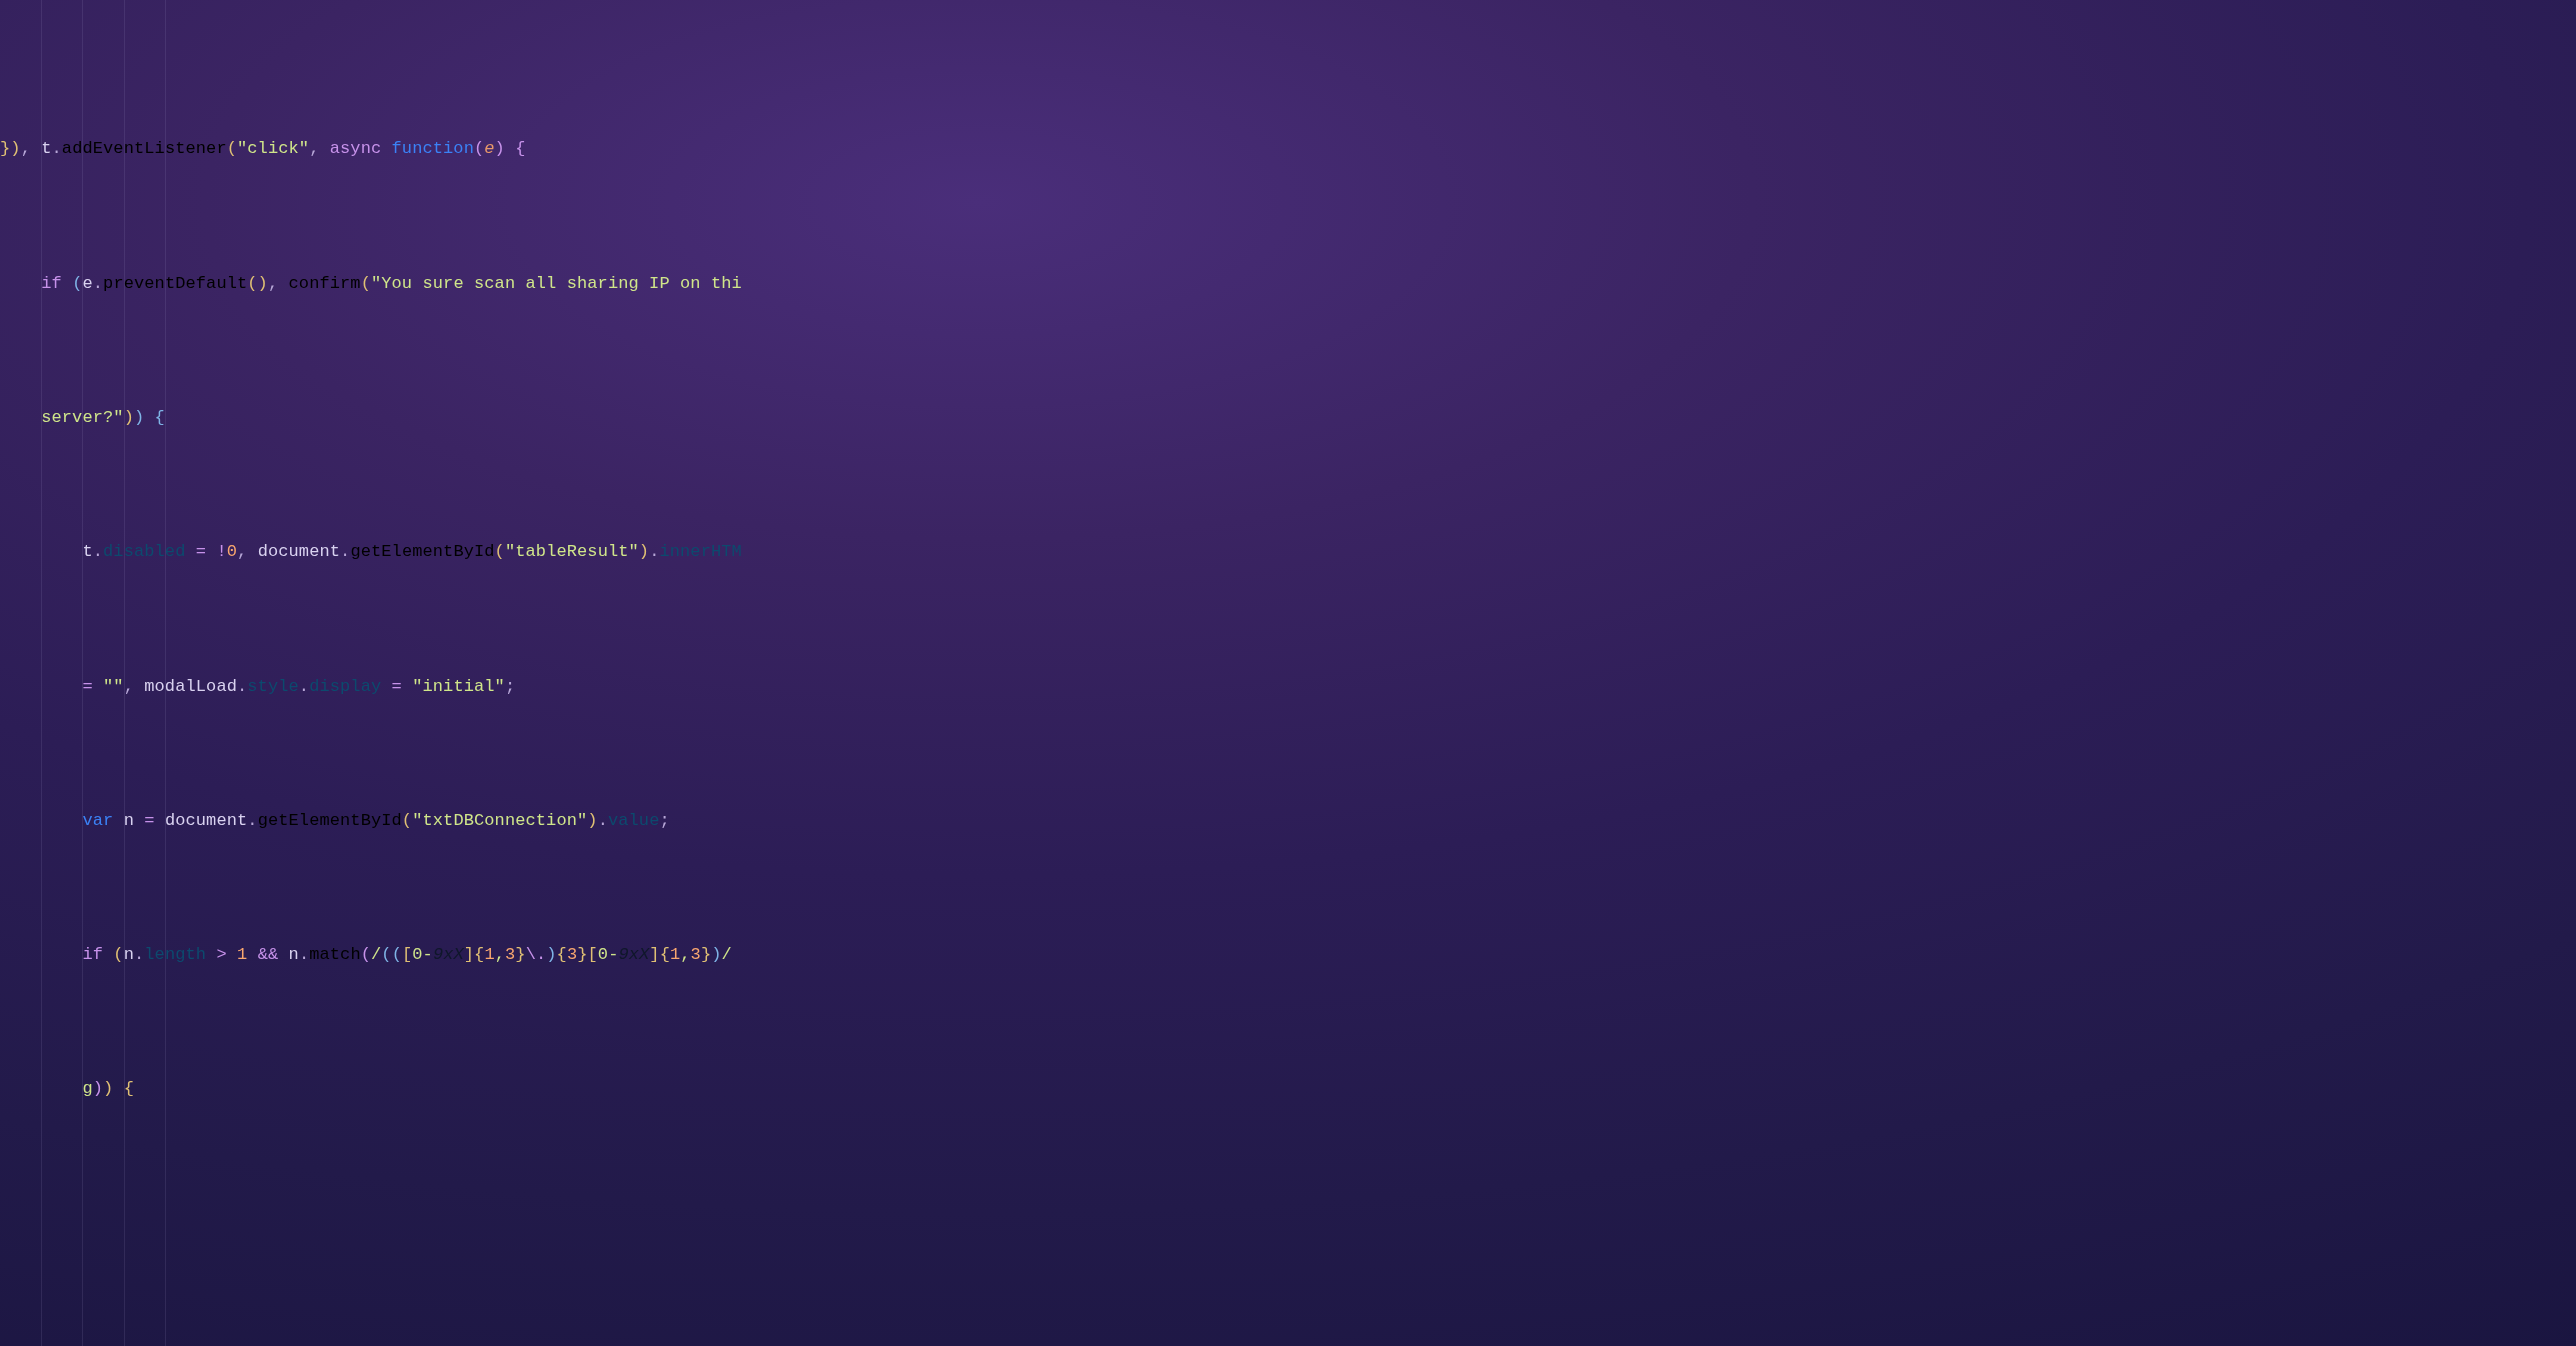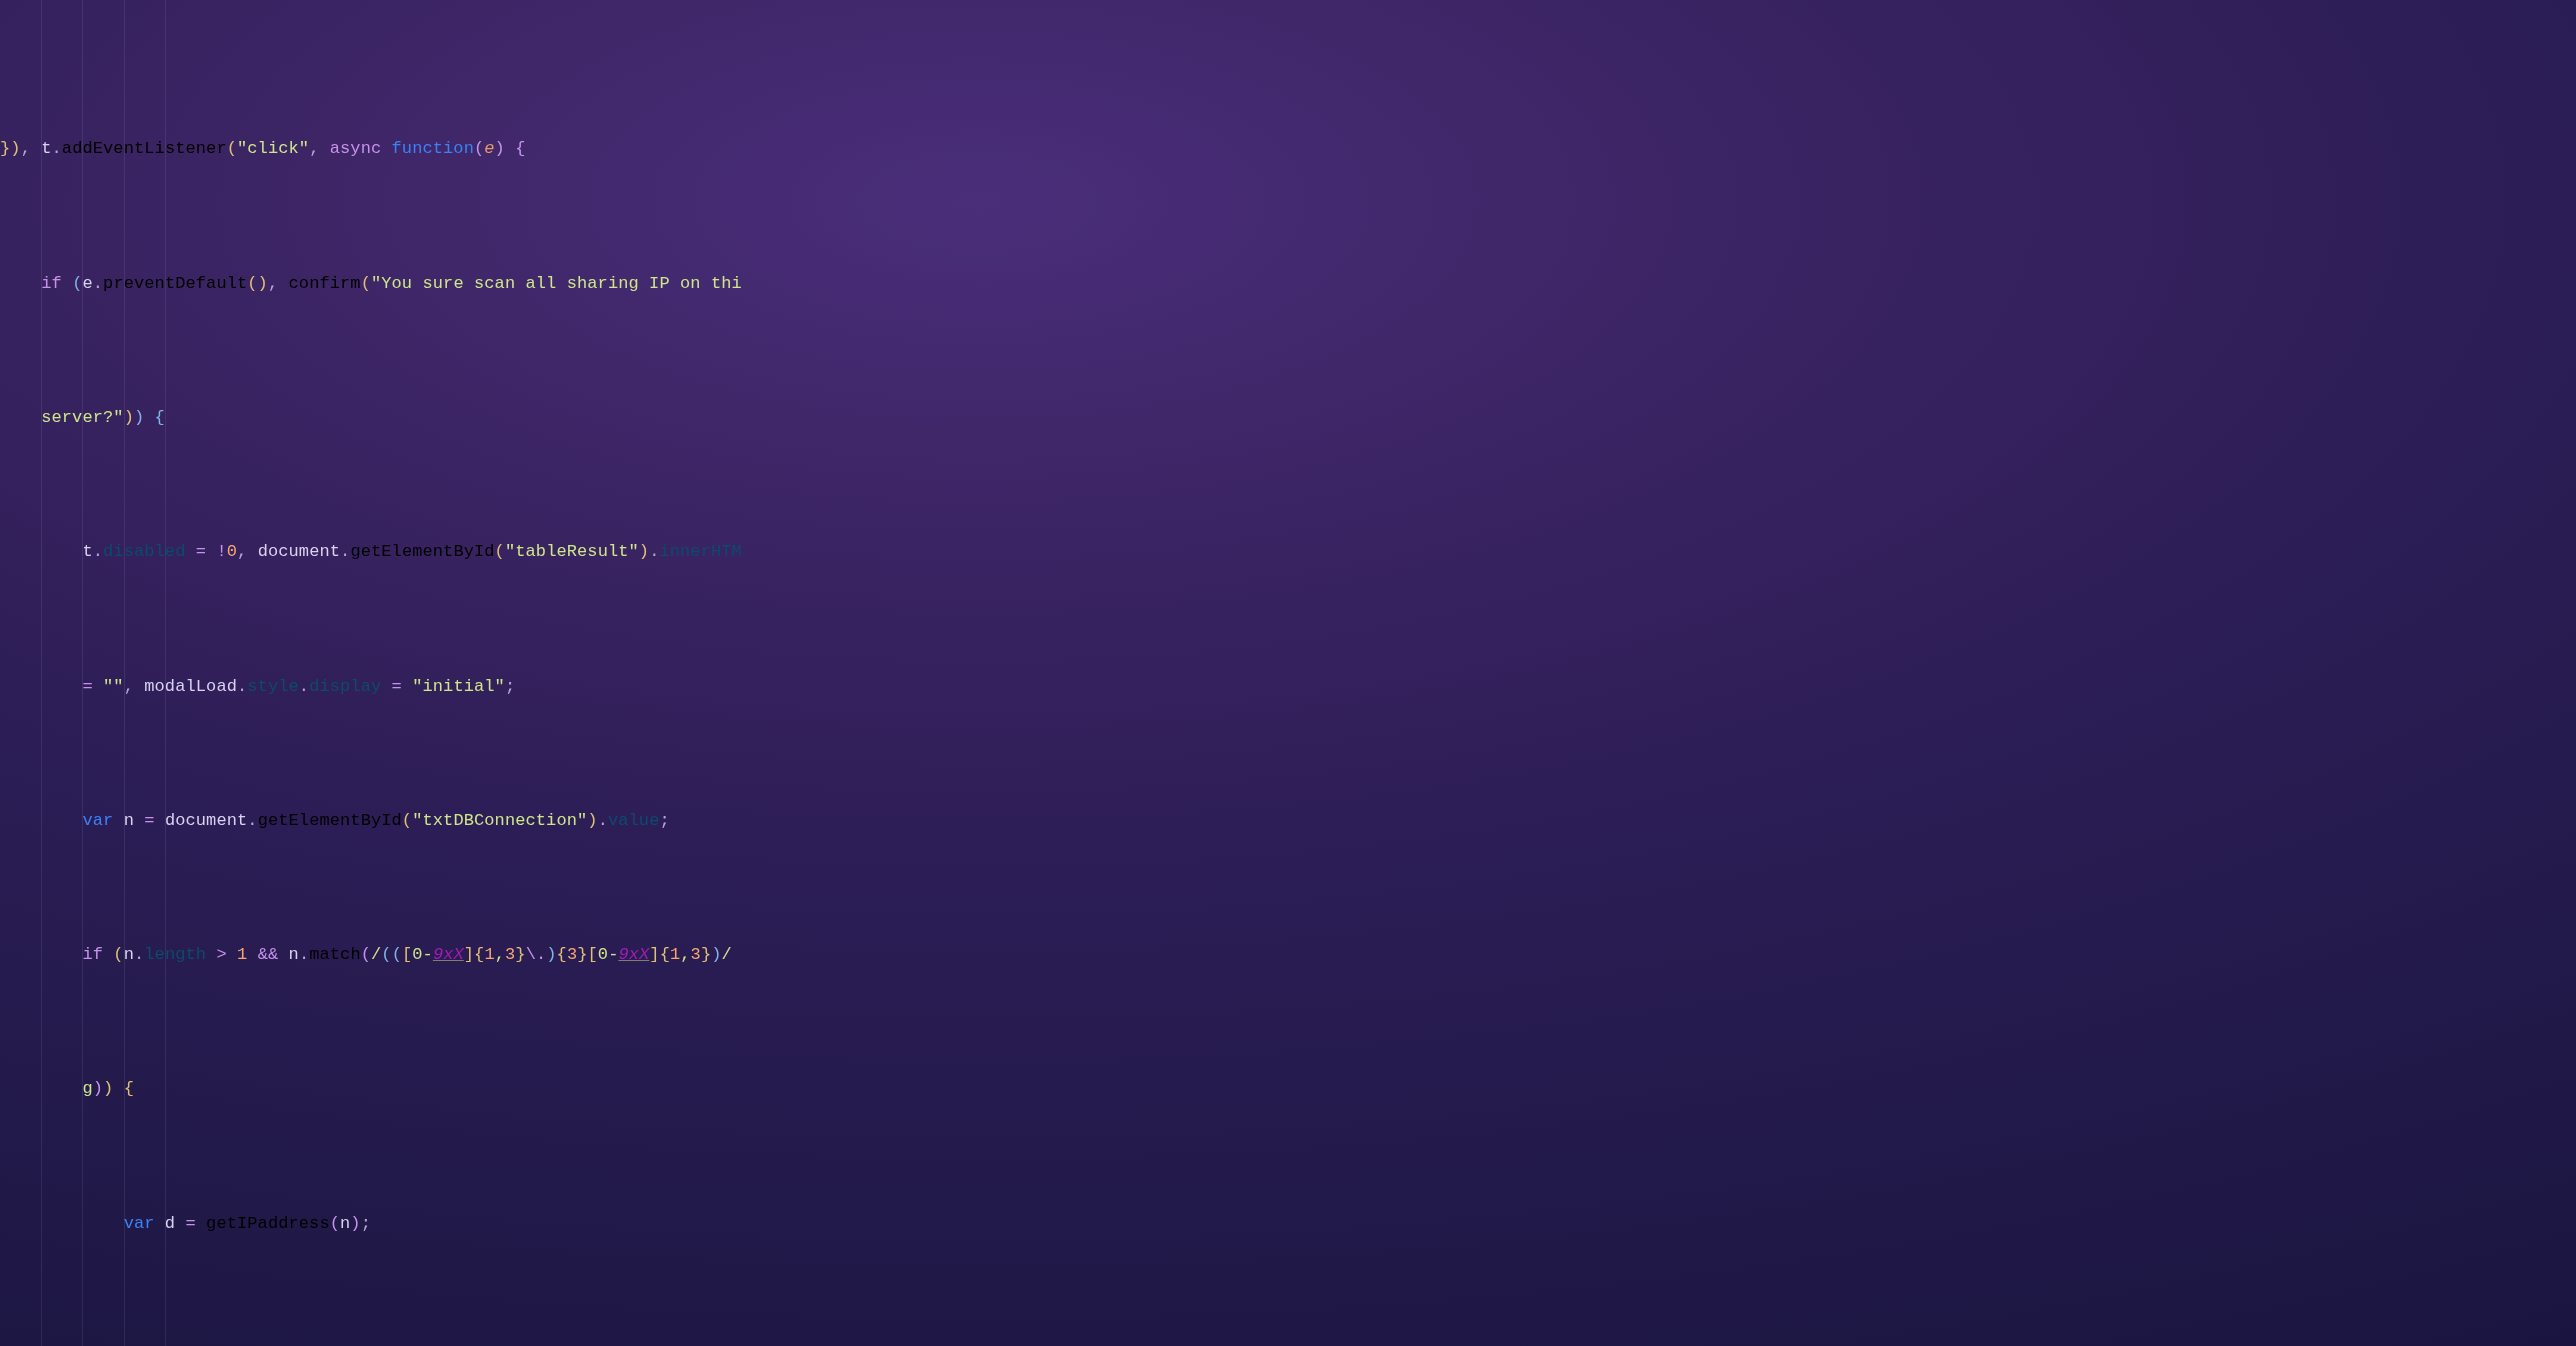--- a/index.html
+++ b/index.html
@@ -34,21 +34,21 @@
   .c-kw     {color:#3b82f6}          
   .c-kw-i   {color:#c792ea;}
   .c-var    {color:#d9d2f0}          
   .c-prop   {color:#0c4a6e}          
   .c-fn     {color:#000000}          
   .c-param  {color:#e8986a;font-style:italic}
   .c-str    {color:#d0e68a}          
   .c-num    {color:#f9a76f}
   .c-op     {color:#c792ea}          
   .c-regex  {color:#d0e68a}
-  .c-rxchar {color:#a21caf;font-style:italic;text-decoration:underline;text-decoration-color:rgba(208,230,138,0.5)}
+  .c-rxchar {color:#0f172a;font-style:italic;text-decoration-color:rgba(208,230,138,0.5)}
   .c-rxnum  {color:#f9a76f}
 </style>
 </head>
 <body>
 
 <div class="editor">
   <div class="guides">
     <div class="guide" style="left:41px"></div>
     <div class="guide" style="left:82px"></div>
     <div class="guide" style="left:124px"></div>
@@ -73,21 +73,20 @@
   
   <span class="line"><span>        </span><span class="c-kw">var</span><span> </span><span class="c-var">n</span><span> </span><span class="c-op">=</span><span> </span><span class="c-var">document</span><span class="c-punc">.</span><span class="c-fn">getElementById</span><span class="c-brace-y">(</span><span class="c-str">"txtDBConnection"</span><span class="c-brace-y">)</span><span class="c-punc">.</span><span class="c-prop">value</span><span class="c-punc">;</span></span>
 
   
   <span class="line"><span>        </span><span class="c-kw-i">if</span><span> </span><span class="c-brace-y">(</span><span class="c-var">n</span><span class="c-punc">.</span><span class="c-prop">length</span><span> </span><span class="c-op">&gt;</span><span> </span><span class="c-num">1</span><span> </span><span class="c-op">&amp;&amp;</span><span> </span><span class="c-var">n</span><span class="c-punc">.</span><span class="c-fn">match</span><span class="c-brace-p">(</span><span class="c-regex">/</span><span class="c-brace-b">((</span><span class="c-brace-y">[</span><span class="c-regex">0-</span><span class="c-rxchar">9xX</span><span class="c-brace-y">]</span><span class="c-brace-y">{</span><span class="c-rxnum">1</span><span class="c-regex">,</span><span class="c-rxnum">3</span><span class="c-brace-y">}</span><span class="c-op">\.</span><span class="c-brace-b">)</span><span class="c-brace-y">{</span><span class="c-rxnum">3</span><span class="c-brace-y">}</span><span class="c-brace-y">[</span><span class="c-regex">0-</span><span class="c-rxchar">9xX</span><span class="c-brace-y">]</span><span class="c-brace-y">{</span><span class="c-rxnum">1</span><span class="c-regex">,</span><span class="c-rxnum">3</span><span class="c-brace-y">}</span><span class="c-brace-b">)</span><span class="c-regex">/</span></span>
 
   
   <span class="line"><span>        </span><span class="c-regex">g</span><span class="c-brace-p">)</span><span class="c-brace-y">)</span><span> </span><span class="c-brace-y">{</span></span>
 
   
-  <span class="line"><span>            </span><span class="c-kw">var</span><span> </span><span class="c-var">d</span><span> </span><span class="c-op">=</span><span> </span><span class="c-fn">getIPaddress</span><span class="c-brace-p">(</span><span class="c-var">n</span><span class="c-brace-p">)</span><span class="c-punc">;</span></span>
 
   
   
 
   
   
 
   
   
 

